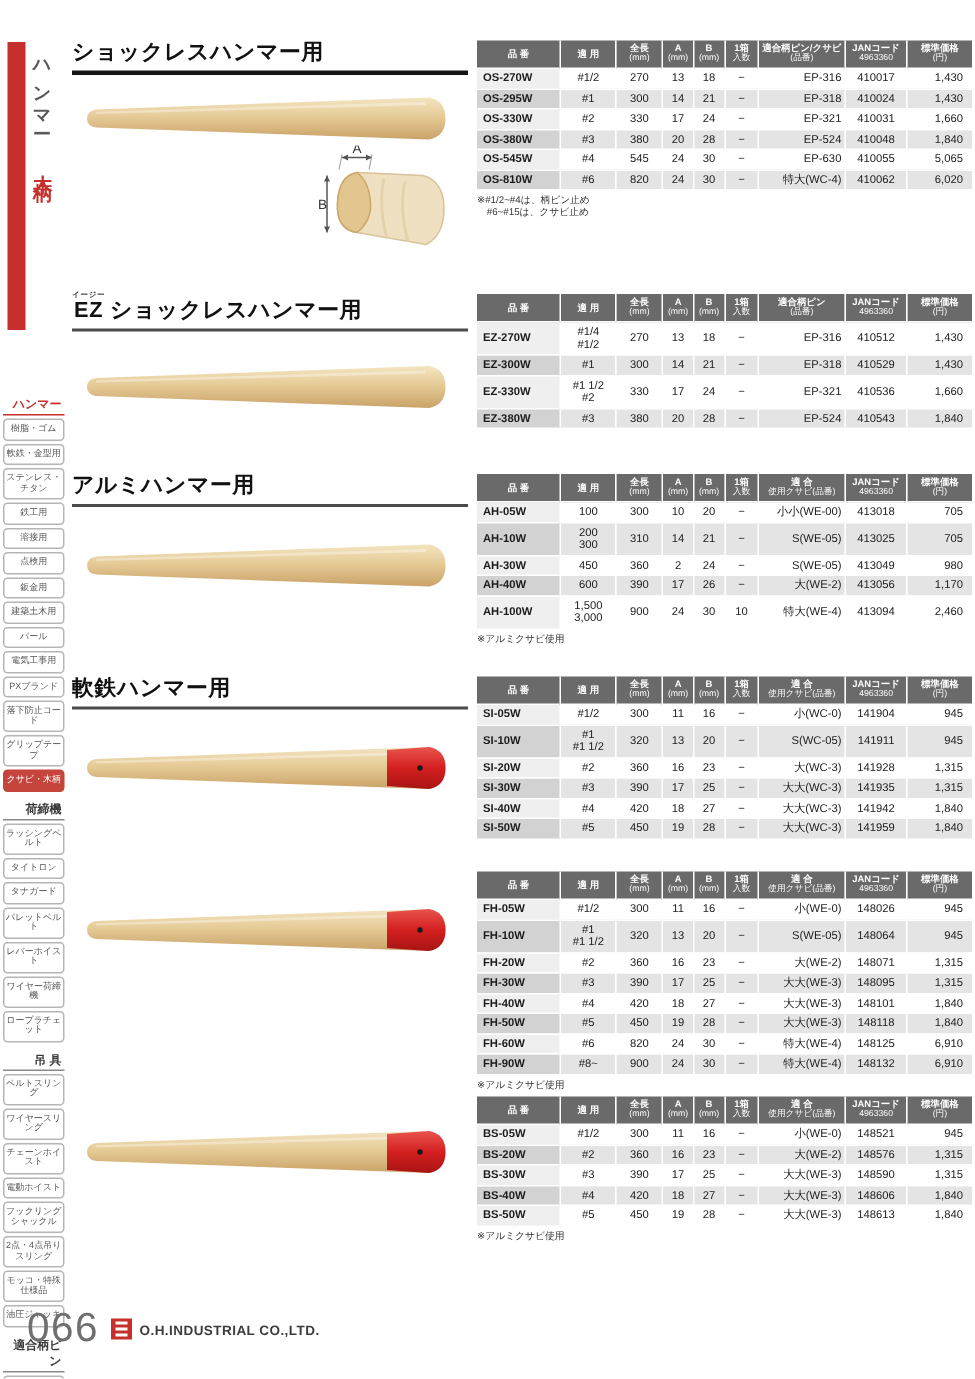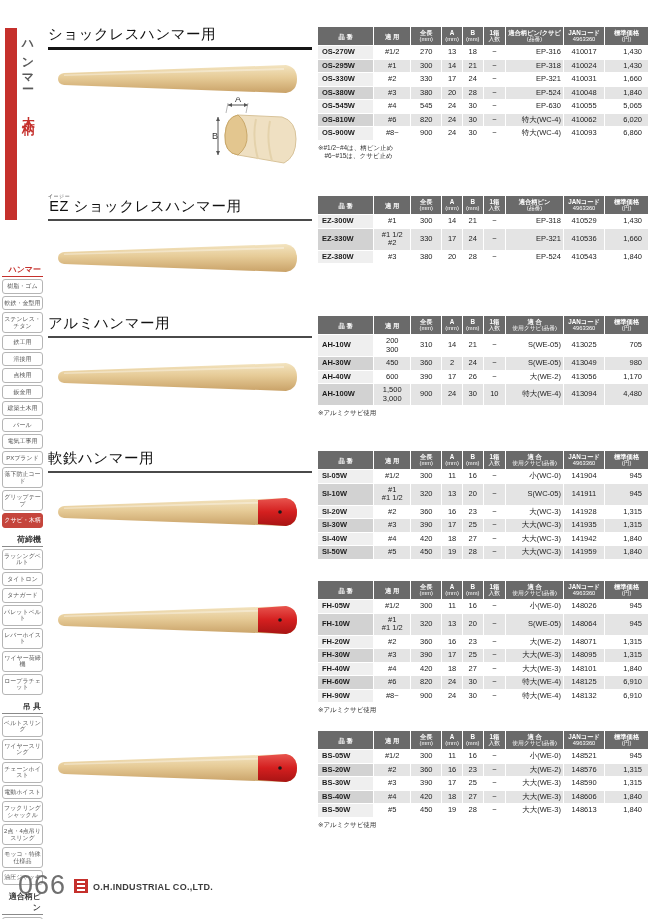--- a/index.html
+++ b/index.html
@@ -19,21 +19,21 @@
     border-bottom:1px solid #c5302c;padding:1px 2px 1px 0;margin-top:5px;}
   .sb-title.dark{color:#3a3a3a;border-bottom-color:#8a8a8a;}
   .sb-item{border:1px solid #b5b5b5;border-radius:3px;background:#fff;color:#555;
     font-size:6px;line-height:6.5px;text-align:center;padding:3px 1px;margin-top:2px;
     word-break:break-all;}
   .sb-item.active{background:#c5453c;border-color:#c5453c;color:#fff;}
   
   #main{position:absolute;left:48px;top:0;width:600px;height:919px;}
   .section{position:absolute;left:0;width:600px;}
   .sec-left{position:absolute;left:0;top:0;width:264px;}
-  .sec-title{font-size:14.5px;font-weight:normal;color:#111;padding-bottom:3px;
+  .sec-title{font-size:14.5px;font-weight:bold;color:#111;padding-bottom:3px;
     border-bottom:2px solid #4a4a4a;letter-spacing:0.5px;}
   .section.heavy .sec-title{border-bottom:3px solid #151515;}
   .sec-title ruby rt{font-size:5px;color:#333;}
   .handle-wrap{margin-top:18px;margin-left:6px;}
   .diagram{position:absolute;right:14px;top:72px;}
   
   .sec-table{position:absolute;left:270px;top:2px;width:330px;}
   table.pt{border-collapse:collapse;width:330px;table-layout:fixed;}
   .pt th{background:#6a6a6a;color:#fff;font-size:6.3px;font-weight:bold;
     padding:2px 0;border-left:1px solid #fff;vertical-align:middle;line-height:7px;}
@@ -226,31 +226,20 @@
               <td class="c0">OS-810W</td>
               <td class="c1">#6</td>
               <td class="c2">820</td>
               <td class="c3">24</td>
               <td class="c4">30</td>
               <td class="c5">−</td>
               <td class="c6">特大(WC-4)</td>
               <td class="c7">410062</td>
               <td class="c8">6,020</td>
             </tr>
-            <tr>
-              <td class="c0">OS-900W</td>
-              <td class="c1">#8~</td>
-              <td class="c2">900</td>
-              <td class="c3">24</td>
-              <td class="c4">30</td>
-              <td class="c5">−</td>
-              <td class="c6">特大(WC-4)</td>
-              <td class="c7">410093</td>
-              <td class="c8">6,860</td>
-            </tr>
           </tbody>
         </table>
         <div class="footnotes">※#1/2~#4は、柄ピン止め
 　#6~#15は、クサビ止め</div>
       </div>
     </div>
     <div class="section" style="top: 194px;">
       <div class="sec-left">
         <div class="sec-title"><ruby>EZ<rt>イージー</rt></ruby> ショックレスハンマー用</div>
         <div class="handle-wrap" style="margin-top: 20px;"><svg width="246" height="34" viewBox="0 0 246 34">
@@ -291,20 +280,32 @@
               <th>A<span class="l2">(mm)</span></th>
               <th>B<span class="l2">(mm)</span></th>
               <th>1箱<span class="l2">入数</span></th>
               <th>適合柄ピン<span class="l2">(品番)</span></th>
               <th>JANコード<span class="l2">4963360</span></th>
               <th>標準価格<span class="l2">(円)</span></th>
             </tr>
           </thead>
           <tbody>
             <tr>
+              <td class="c0">EZ-270W</td>
+              <td class="c1">#1/4
+#1/2</td>
+              <td class="c2">270</td>
+              <td class="c3">13</td>
+              <td class="c4">18</td>
+              <td class="c5">−</td>
+              <td class="c6">EP-316</td>
+              <td class="c7">410512</td>
+              <td class="c8">1,430</td>
+            </tr>
+            <tr>
               <td class="c0">EZ-300W</td>
               <td class="c1">#1</td>
               <td class="c2">300</td>
               <td class="c3">14</td>
               <td class="c4">21</td>
               <td class="c5">−</td>
               <td class="c6">EP-318</td>
               <td class="c7">410529</td>
               <td class="c8">1,430</td>
             </tr>
@@ -376,20 +377,31 @@
               <th>A<span class="l2">(mm)</span></th>
               <th>B<span class="l2">(mm)</span></th>
               <th>1箱<span class="l2">入数</span></th>
               <th>適 合<span class="l2">使用クサビ(品番)</span></th>
               <th>JANコード<span class="l2">4963360</span></th>
               <th>標準価格<span class="l2">(円)</span></th>
             </tr>
           </thead>
           <tbody>
             <tr>
+              <td class="c0">AH-05W</td>
+              <td class="c1">100</td>
+              <td class="c2">300</td>
+              <td class="c3">10</td>
+              <td class="c4">20</td>
+              <td class="c5">−</td>
+              <td class="c6">小小(WE-00)</td>
+              <td class="c7">413018</td>
+              <td class="c8">705</td>
+            </tr>
+            <tr>
               <td class="c0">AH-10W</td>
               <td class="c1">200
 300</td>
               <td class="c2">310</td>
               <td class="c3">14</td>
               <td class="c4">21</td>
               <td class="c5">−</td>
               <td class="c6">S(WE-05)</td>
               <td class="c7">413025</td>
               <td class="c8">705</td>
@@ -419,21 +431,21 @@
             <tr>
               <td class="c0">AH-100W</td>
               <td class="c1">1,500
 3,000</td>
               <td class="c2">900</td>
               <td class="c3">24</td>
               <td class="c4">30</td>
               <td class="c5">10</td>
               <td class="c6">特大(WE-4)</td>
               <td class="c7">413094</td>
-              <td class="c8">4,480</td>
+              <td class="c8">2,460</td>
             </tr>
           </tbody>
         </table>
         <div class="footnotes">※アルミクサビ使用</div>
       </div>
     </div>
     <div class="section" style="top: 449px;">
       <div class="sec-left">
         <div class="sec-title">軟鉄ハンマー用</div>
         <div class="handle-wrap" style="margin-top: 22px;"><svg width="246" height="34" viewBox="0 0 246 34">
@@ -648,20 +660,31 @@
             </tr>
             <tr>
               <td class="c0">FH-40W</td>
               <td class="c1">#4</td>
               <td class="c2">420</td>
               <td class="c3">18</td>
               <td class="c4">27</td>
               <td class="c5">−</td>
               <td class="c6">大大(WE-3)</td>
               <td class="c7">148101</td>
+              <td class="c8">1,840</td>
+            </tr>
+            <tr>
+              <td class="c0">FH-50W</td>
+              <td class="c1">#5</td>
+              <td class="c2">450</td>
+              <td class="c3">19</td>
+              <td class="c4">28</td>
+              <td class="c5">−</td>
+              <td class="c6">大大(WE-3)</td>
+              <td class="c7">148118</td>
               <td class="c8">1,840</td>
             </tr>
             <tr>
               <td class="c0">FH-60W</td>
               <td class="c1">#6</td>
               <td class="c2">820</td>
               <td class="c3">24</td>
               <td class="c4">30</td>
               <td class="c5">−</td>
               <td class="c6">特大(WE-4)</td>

